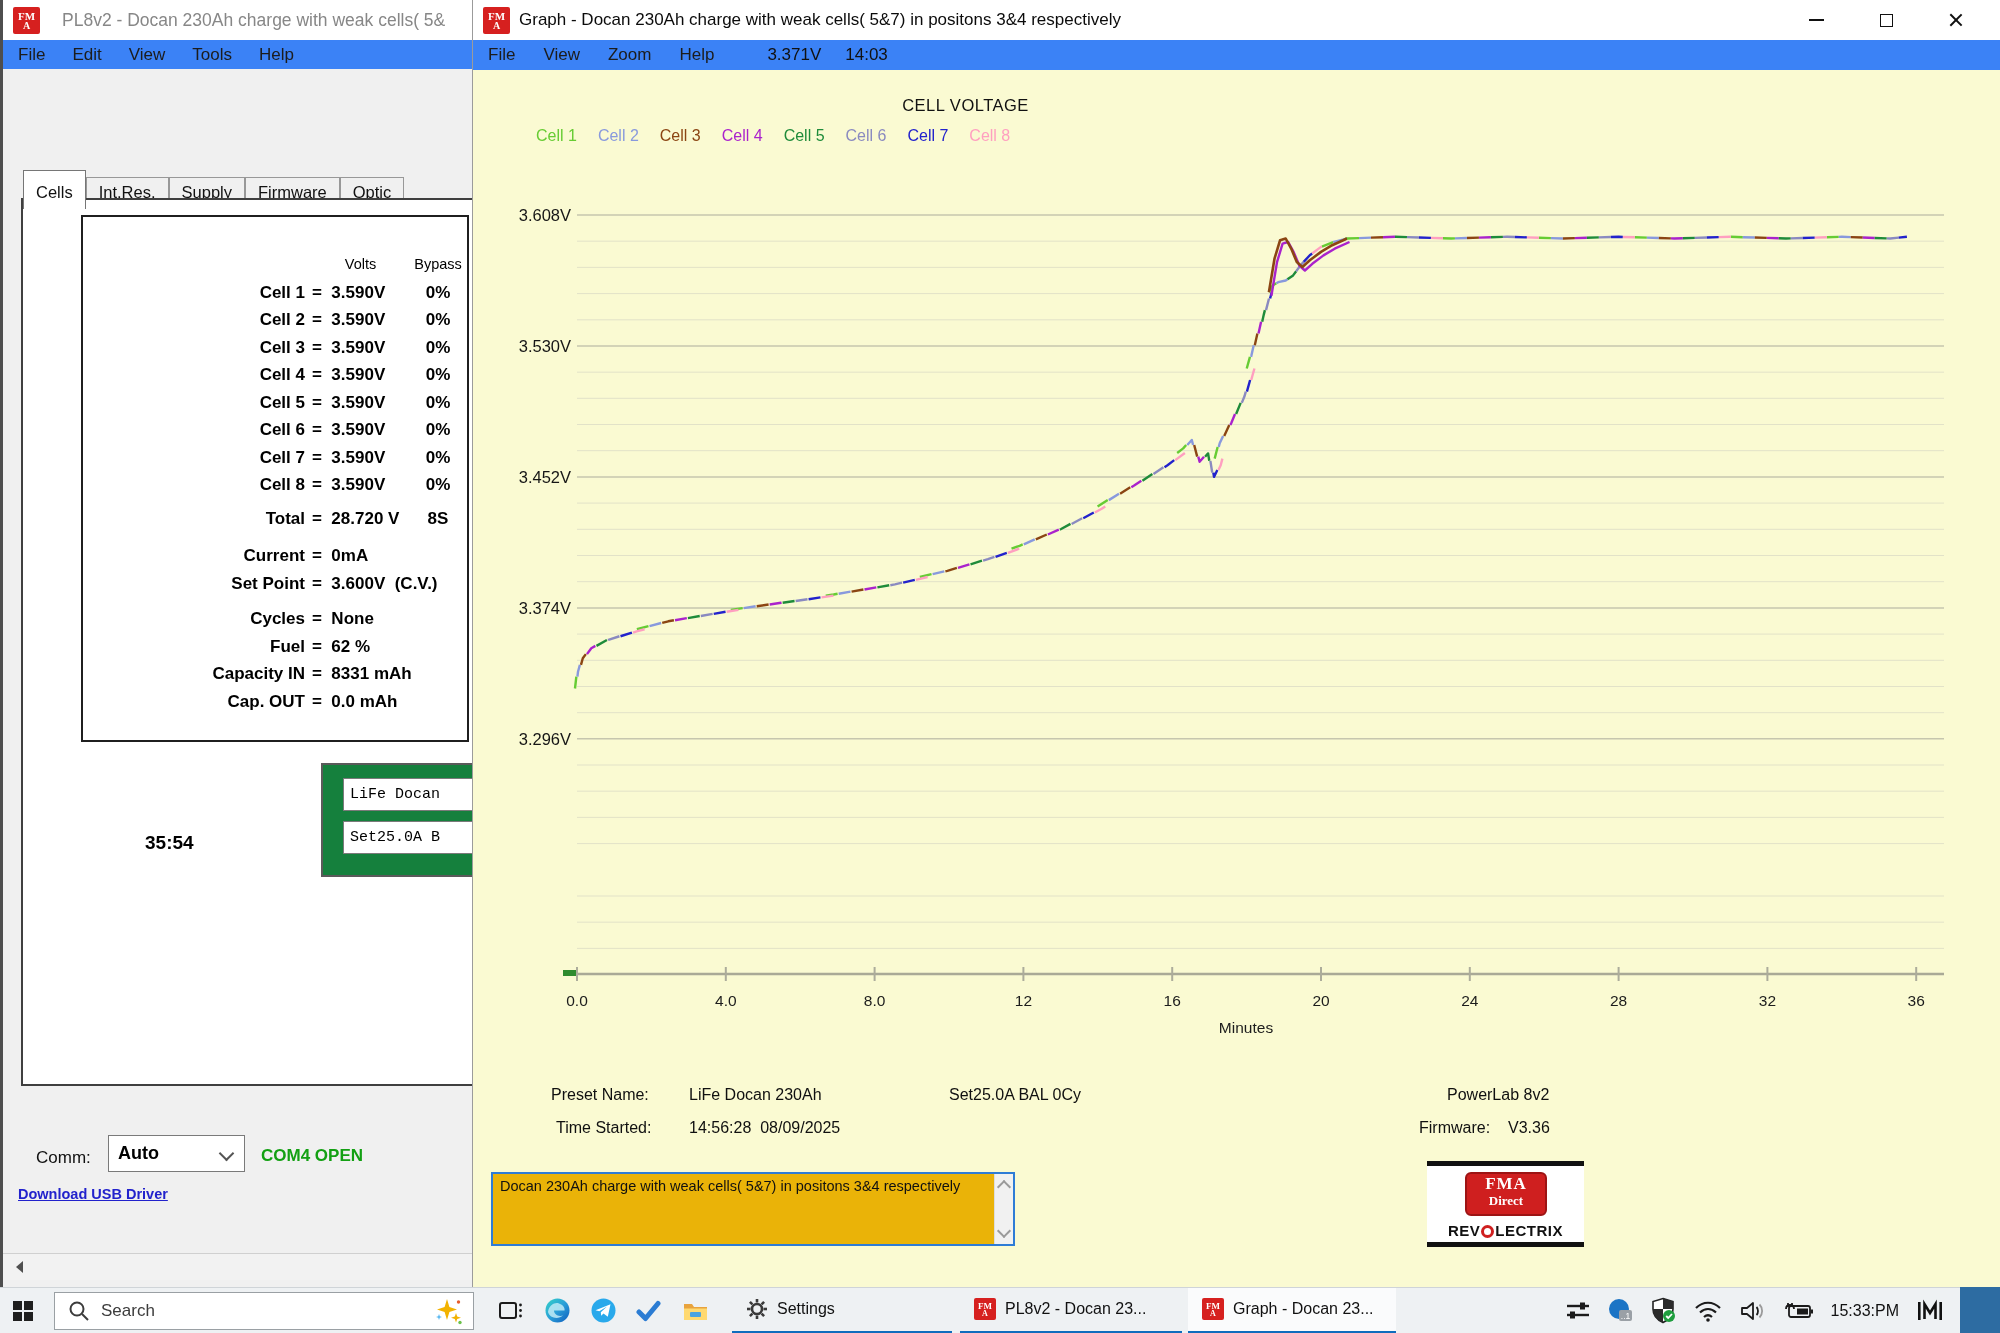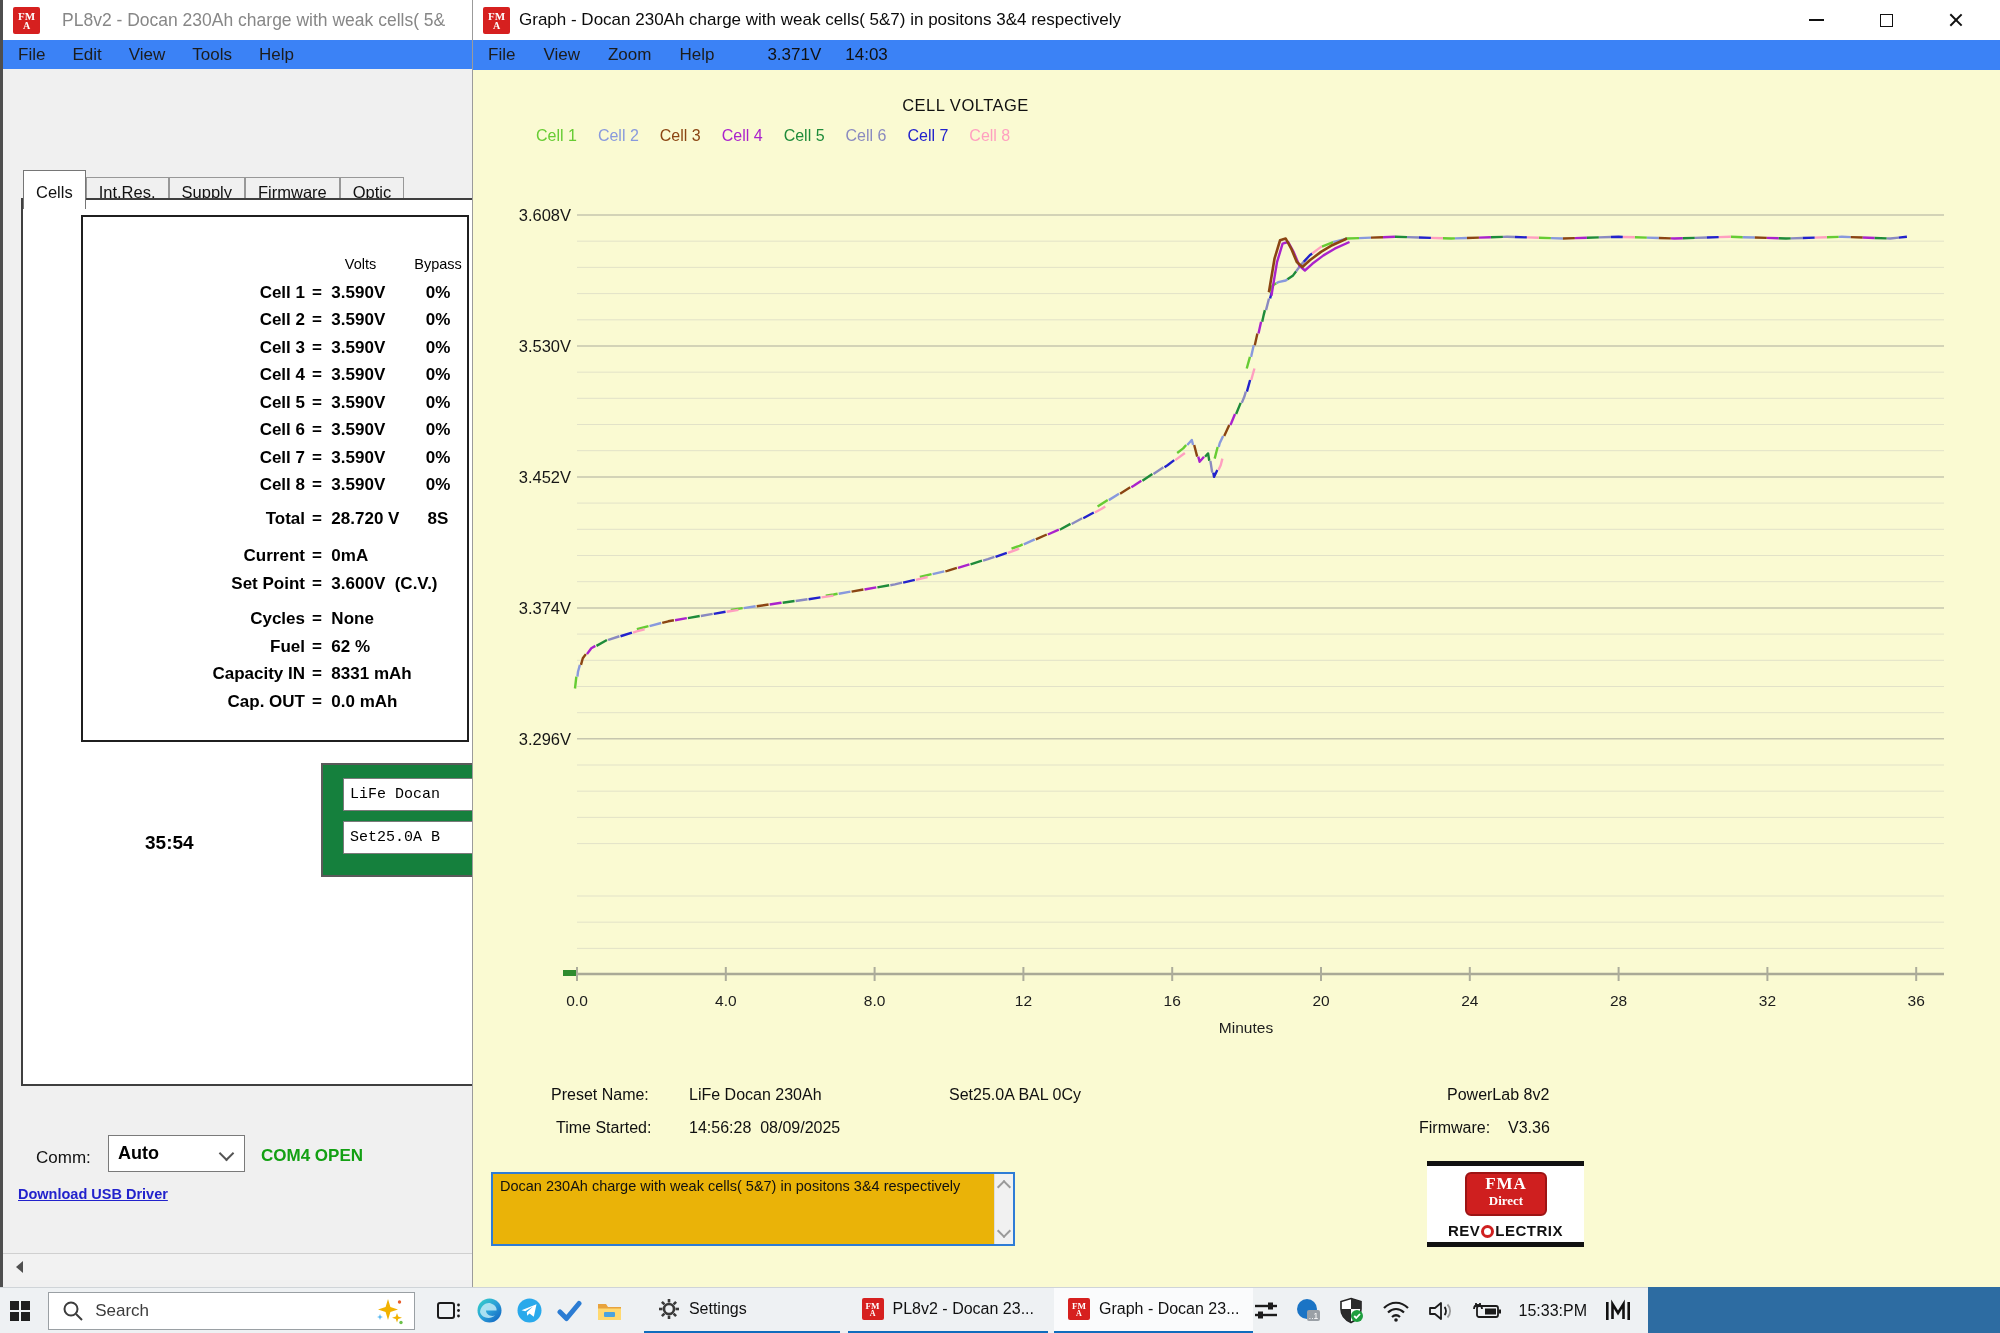--- a/index.html
+++ b/index.html
@@ -72,21 +72,21 @@
   .chev-up{top:8px;transform:rotate(-135deg);} .chev-dn{bottom:8px;transform:rotate(45deg);}
   #logo{position:absolute;left:954px;top:1091px;width:157px;height:86px;background:#fff;
         border-top:5px solid #111;border-bottom:5px solid #111;box-sizing:border-box;}
   #logo .redbox{position:absolute;left:38px;top:6px;width:82px;height:44px;background:#cf1f1f;border:2px solid #9d1414;border-radius:6px;
         color:#fff;font-family:"Liberation Serif",serif;font-weight:bold;text-align:center;box-sizing:border-box;}
   #logo .redbox .l1{font-size:17px;line-height:20px;letter-spacing:1px;}
   #logo .redbox .l2{font-size:13px;line-height:13px;}
   #logo .revline{position:absolute;left:0;bottom:3px;width:157px;text-align:center;font-weight:bold;font-size:15px;color:#111;letter-spacing:.5px;}
   #logo .ring{display:inline-block;width:13px;height:13px;border:3px solid #cf1f1f;border-radius:50%;vertical-align:-2px;margin:0 1px;box-sizing:border-box;}
   
-  #taskbar{position:absolute;left:0;top:1287px;width:1648px;height:46px;background:#eef1f3;border-top:1px solid #cfd4d8;
+  #taskbar{position:absolute;left:0;top:1287px;width:1960px;height:46px;background:#eef1f3;border-top:1px solid #cfd4d8;
            display:flex;align-items:center;box-sizing:border-box;}
   .tbicon{width:46px;height:46px;display:flex;align-items:center;justify-content:center;}
   #search-box{width:420px;height:38px;background:#fff;border:1px solid #9aa0a4;display:flex;align-items:center;box-sizing:border-box;margin-left:8px;}
   #search-box .stext{font-size:17px;color:#3c3c3c;margin-left:10px;flex:1;}
   .appbtn{height:46px;display:flex;align-items:center;gap:9px;padding:0 14px;box-sizing:border-box;
           border-bottom:3px solid #0f6cbd;font-size:16px;color:#111;white-space:nowrap;}
   .appbtn .albl{overflow:hidden;text-overflow:ellipsis;}
   #btn-graph{background:#fafbfc;}
   #tray{margin-left:auto;display:flex;align-items:center;gap:17px;padding-right:16px;}
   #clock{font-size:16px;color:#111;}

